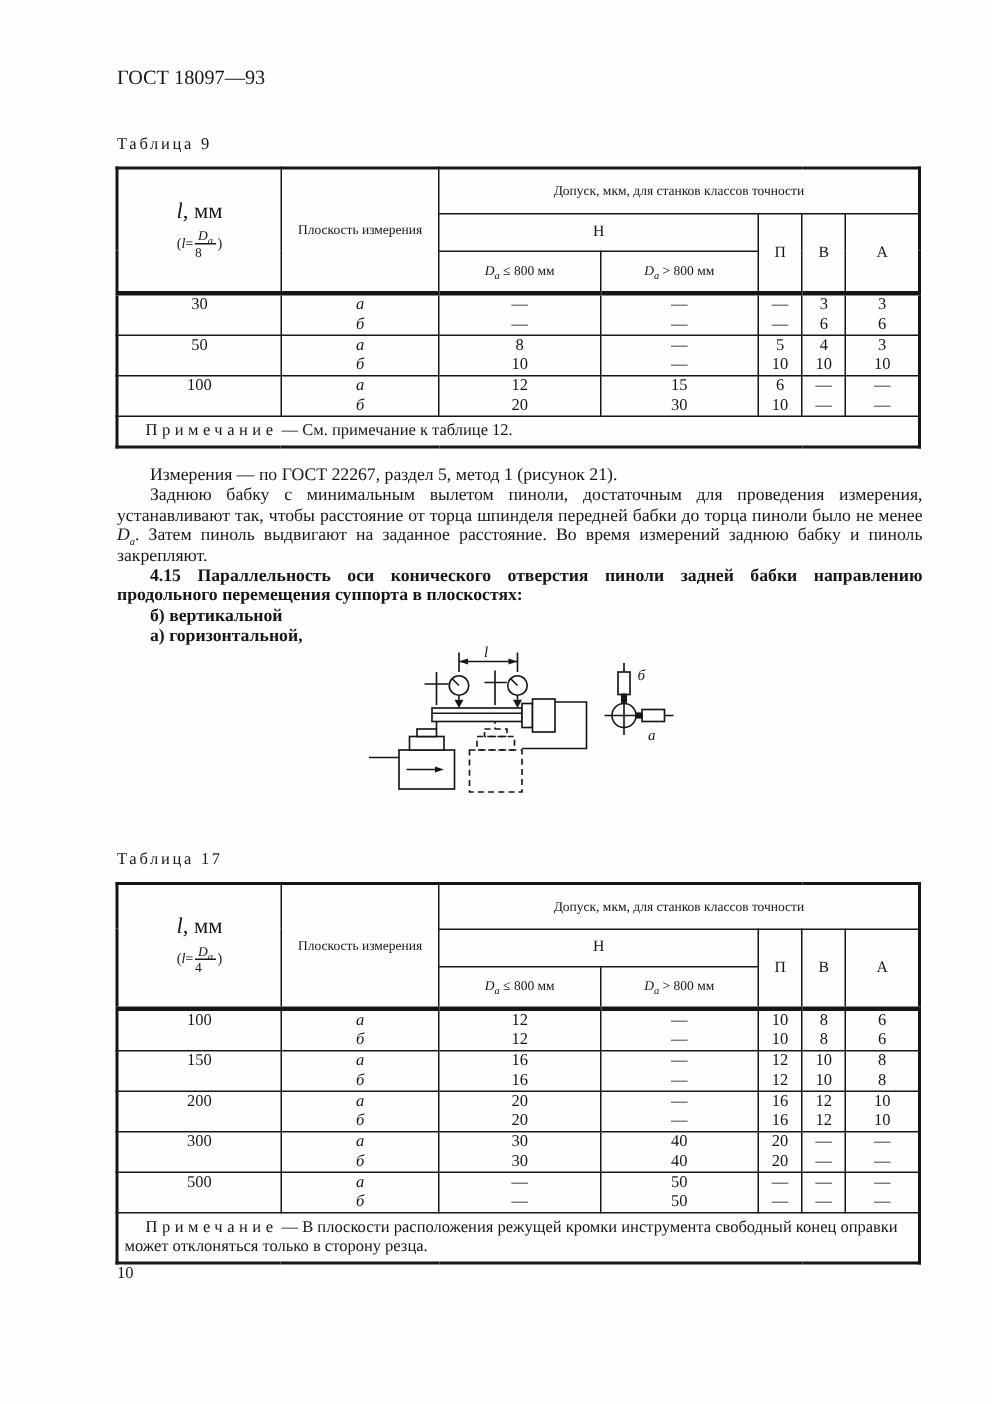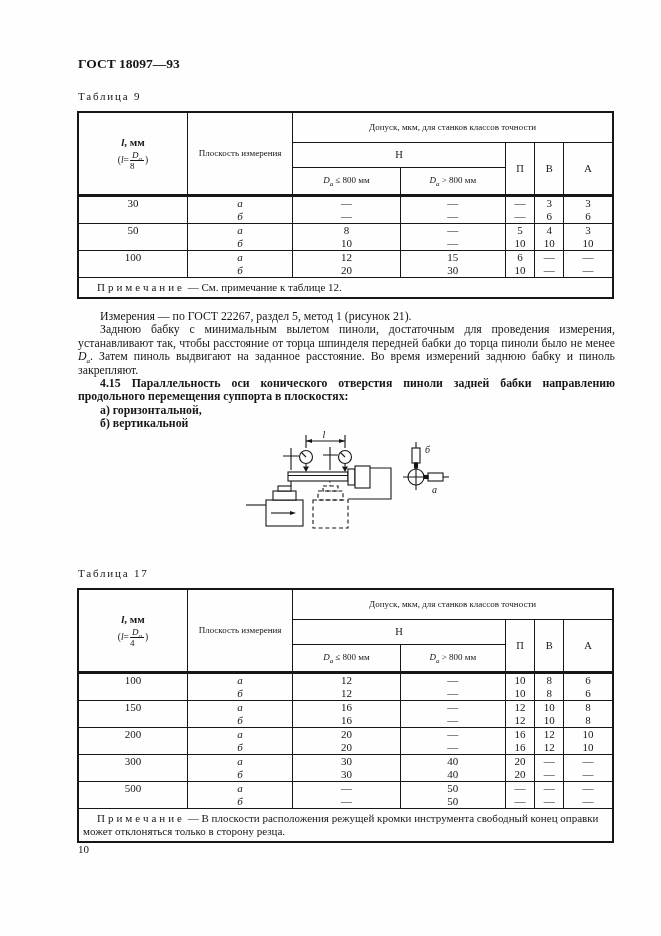--- a/index.html
+++ b/index.html
@@ -1,40 +1,40 @@
 <!DOCTYPE html>
 <html><head>
 <meta charset="utf-8">
 <style>
   html,body { margin:0; padding:0; background:#ffffff; }
   .page {
     position:relative; width:661px; height:936px; background:#fefefe;
     font-family:"Liberation Serif", serif; color:#161616; overflow:hidden;
   }
-  .gost { position:absolute; left:78px; top:56px; font-size:13.5px; font-weight:bold; }
+  .gost { position:absolute; left:78px; top:44px; font-size:13.5px; font-weight:normal; }
   .tlabel { position:absolute; left:78px; font-size:11px; letter-spacing:1.8px; }
   .tlabel-9 { top:90px; }
   .tlabel-10 { top:567px; }
 
   table.gtable {
     position:absolute; left:77px; width:537px; border-collapse:collapse;
     table-layout:fixed; text-align:center; border:2px solid #161616;
     font-size:11px;
   }
   .t9 { top:111px; }
   .t10 { top:588px; }
   .gtable th, .gtable td { border:1px solid #161616; padding:0; font-weight:normal; vertical-align:middle; }
   .gtable tbody tr.datarow:first-child td { border-top:3px solid #161616; }
   .gtable thead tr.hr1 { height:30px; }
   .gtable thead tr.hr2 { height:25px; }
   .gtable thead tr.hr3 { height:28px; }
   .gtable tbody tr.datarow { height:26px; }
   .h-small { font-size:9px; line-height:10.5px; padding:0 3px; }
   .h-big { font-size:10.5px; }
-  .lt { font-size:11px; margin-bottom:2px;font-weight:bold; }
+  .lt { font-size:15px; margin-bottom:2px; }
   .formula { display:flex; justify-content:center; align-items:center; font-size:9.5px; }
   .frac { display:inline-block; text-align:left; margin:0 1px; }
   .frac .num { display:block; border-bottom:1px solid #161616; padding:0 2px; font-size:9px; line-height:10px; }
   .frac .den { display:block; font-size:9px; line-height:10px; }
   sub { font-size:7px; font-style:italic; line-height:0; }
   .two { display:flex; flex-direction:column; justify-content:center; line-height:13px; }
   td.c-l { vertical-align:top; line-height:13px; }
   td.notecell { text-align:left; font-size:11px; padding:3px 5px 3px 4px; text-indent:14px; line-height:13.4px; }
   td.notecell .rest { text-indent:0; }
   .lsp { letter-spacing:3px; }
@@ -218,22 +218,22 @@
       <tr>
         <td colspan="7" class="notecell"><span class="lsp">Примечание</span><span class="rest"> — См. примечание к таблице 12.</span></td>
       </tr>
     </tbody>
   </table>
 
   <div class="textblock">
     <p>Измерения — по ГОСТ 22267, раздел 5, метод 1 (рисунок 21).</p>
     <p><span>Заднюю бабку с минимальным вылетом пиноли, достаточным для проведения измерения, устанавливают так, чтобы расстояние от торца шпинделя передней бабки до торца пиноли было не менее </span><i>D</i><sub>a</sub><span>. Затем пиноль выдвигают на заданное расстояние. Во время измерений заднюю бабку и пиноль закрепляют.</span></p>
     <p class="bold">4.15 Параллельность оси конического отверстия пиноли задней бабки направлению продольного перемещения суппорта в плоскостях:</p>
+    <p class="bold item">б) вертикальной</p>
     <p class="bold item">а) горизонтальной,</p>
-    <p class="bold item">б) вертикальной</p>
   </div>
 
   <div class="figwrap">
     <svg width="222" height="112" viewBox="0 0 222 112">
       <g stroke="#161616" stroke-width="1.1" fill="none">
         <g>
           <path d="M63,7 V20 M102,7 V20 M63,13 H102"></path>
         </g>
         <g>
           <path d="M40,28 H56 M48,20 V42 M48,51 V58"></path>

